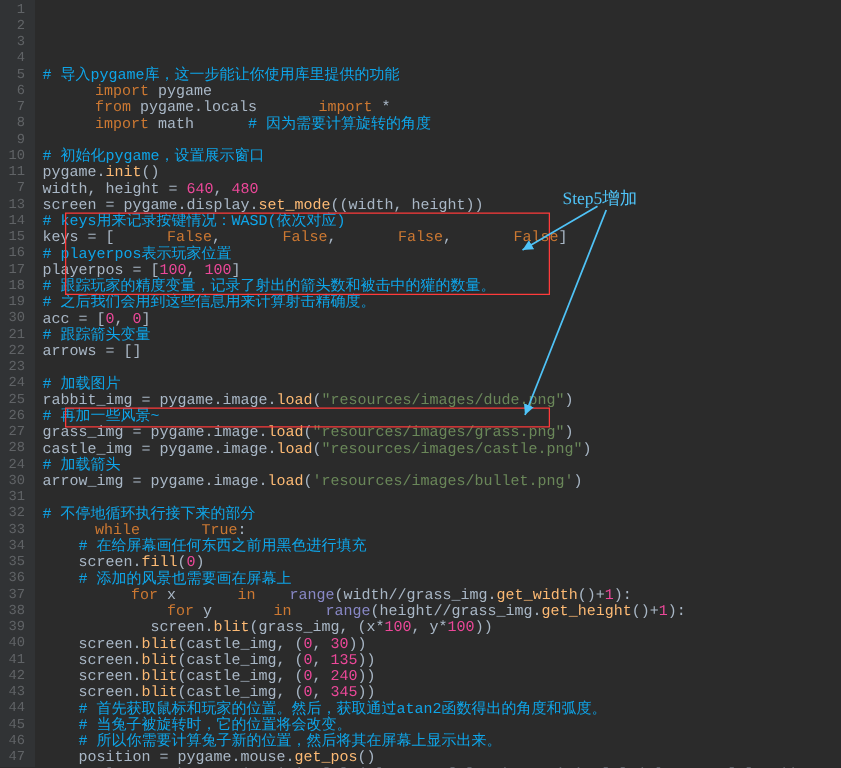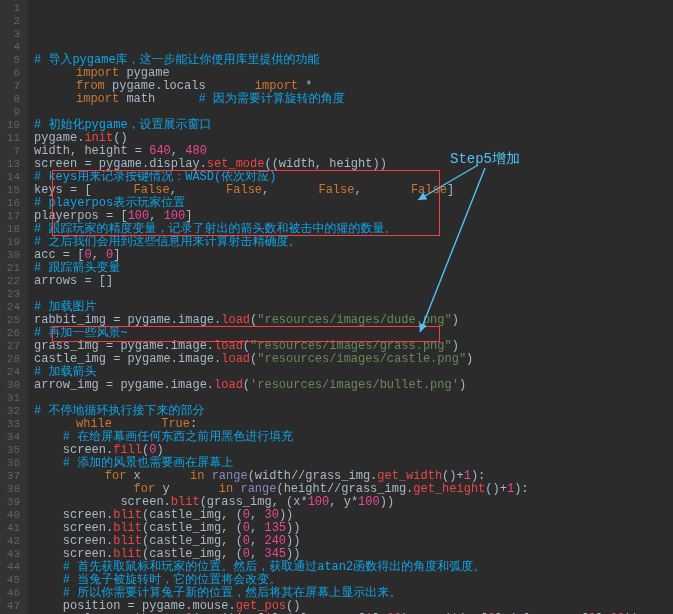--- a/index.html
+++ b/index.html
@@ -31,35 +31,35 @@
     padding: 2px 0 2px 6px;
     line-height: 13px;
     white-space: pre;
     position: relative;
   }
   .ln { height: 13px; }
   .c { color: #0ea5e9; }        
   .k { color: #cc7832; margin-left: 42px; }        
   .s { color: #6a8759; }        
   .n { color: #ec4899; }        
-  .b { color: #8888c6; }        
-  .f { color: #ef4444; }        
+  .b { color: #8888c6; margin-left: 20px; }        
+  .f { color: #fdba74; }        
   .p { color: #a9b7c6; }        
   .red-box {
     position: absolute;
     border: 1px solid #ff3b3b;
     pointer-events: none;
   }
   #box1 { top: 170px; left: 24px; width: 388px; height: 66px; }
   #box2 { top: 326px; left: 24px; width: 388px; height: 16px; }
   .anno {
     position: absolute;
     color: #4fc3f7;
     font-size: 14px;
-    font-family: Liberation Mono, monospace;
+    font-family: Liberation Serif, serif;
     pointer-events: none;
   }
   svg.arrows {
     position: absolute;
     top: 0; left: 0;
     pointer-events: none;
   }
 </style>
 </head>
 <body>

